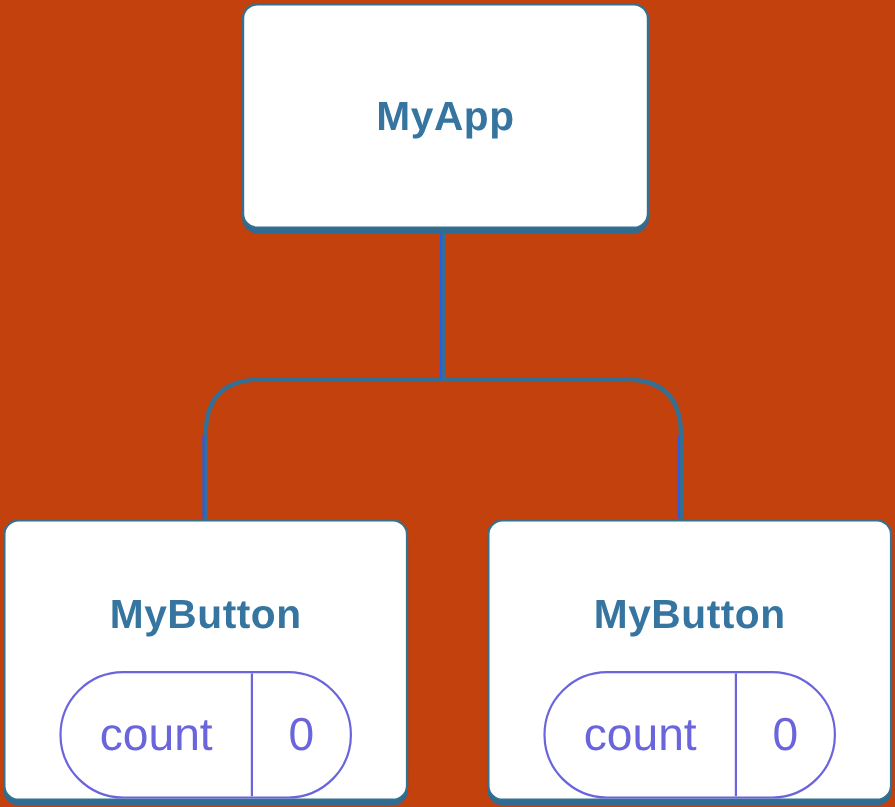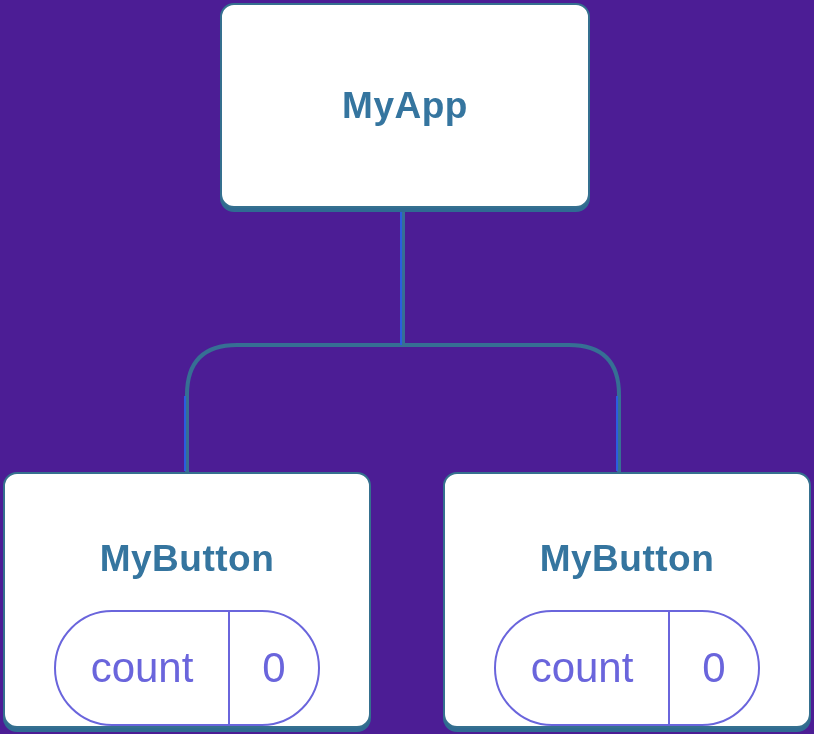--- a/index.html
+++ b/index.html
@@ -4,21 +4,21 @@
 <style>
   html, body {
     margin: 0;
     padding: 0;
     background: #000000;
   }
   .canvas {
     position: relative;
     width: 814px;
     height: 734px;
-    background: #4c1d95;
+    background: #c2410c;
     overflow: hidden;
     font-family: "Liberation Sans", sans-serif;
   }
   .connector-svg {
     position: absolute;
     left: 0;
     top: 0;
     pointer-events: none;
   }
   .node {

